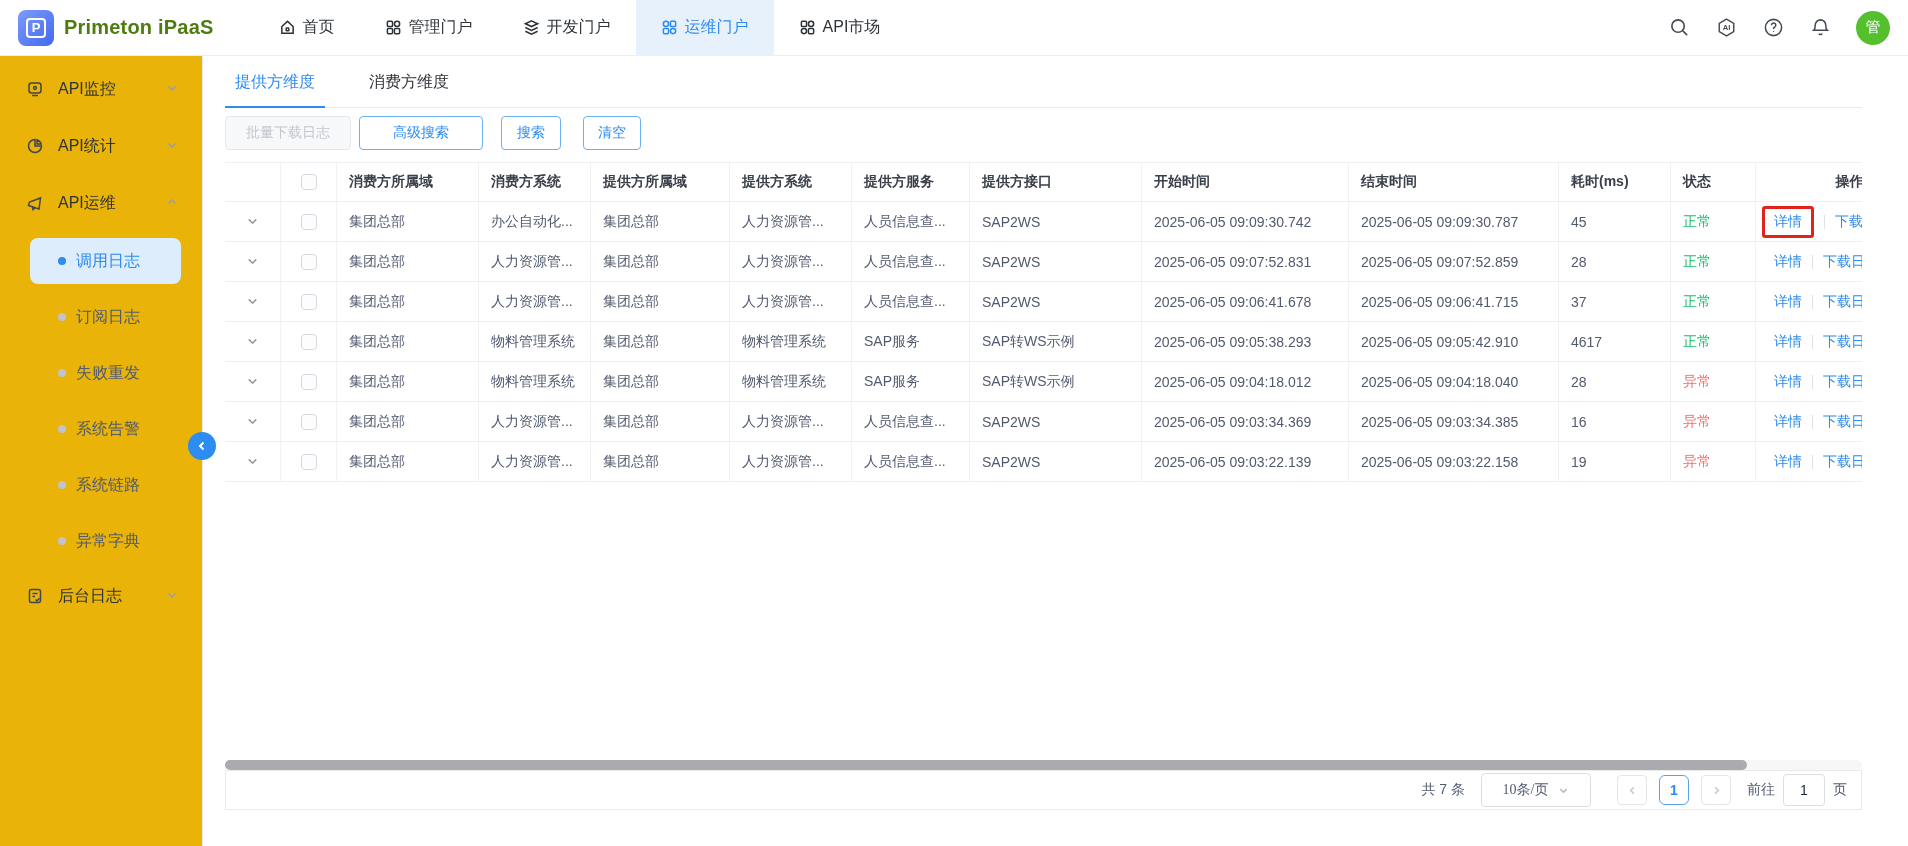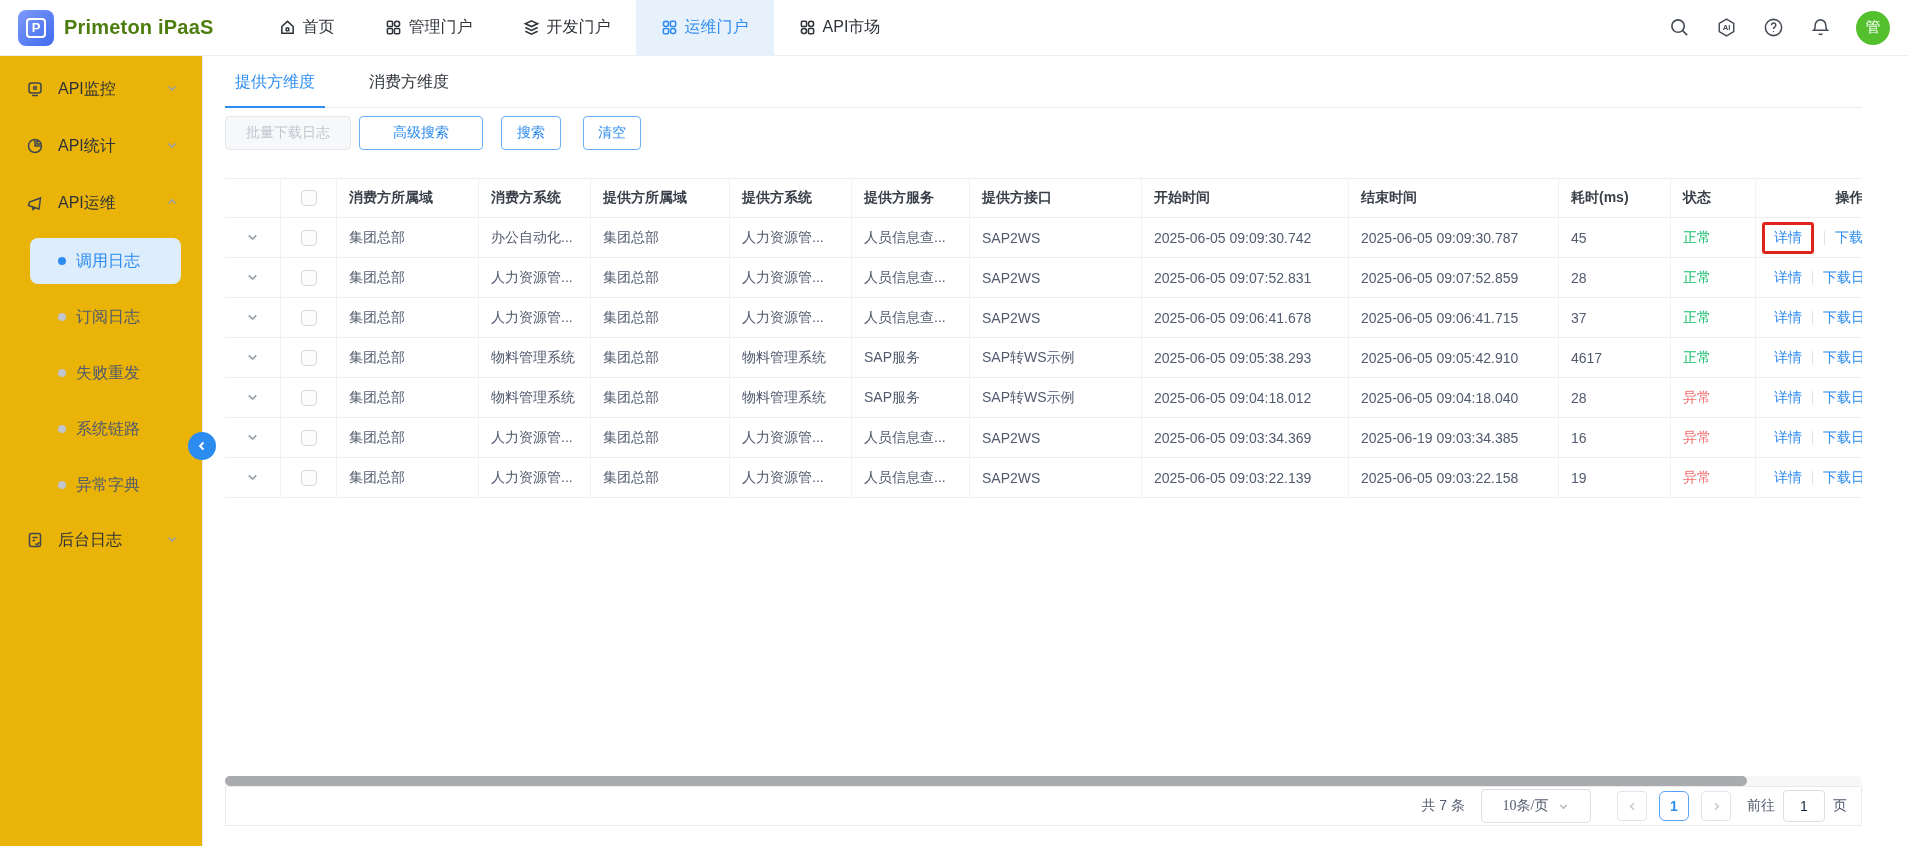--- a/index.html
+++ b/index.html
@@ -69,21 +69,21 @@
   .btn-disabled { padding:0 20px; background:#f7f8fa; border:1px solid #e5e7eb; color:#c2c7cf; cursor:not-allowed; }
   .search-input { margin-left:auto; width:334px; height:34px; border:1px solid #dcdfe6; border-radius:4px;
     padding:0 12px; font-size:14px; color:#515a6e; outline:none; }
   .search-input::placeholder { color:#c0c4cc; }
   .btn-outline { border:1px solid #6cb0f5; color:#2d8cf0; }
   .btn-adv { margin-left:8px; padding:0 33px; }
   .btn-search { margin-left:18px; padding:0 15px; }
   .btn-clear { margin-left:22px; padding:0 14px; }
 
   
-  .table-wrap { margin-top:28px; width:1637px; overflow:hidden; }
+  .table-wrap { margin-top:12px; width:1637px; overflow:hidden; }
   .tr { display:grid; grid-template-columns:56px 56px 142px 112px 139px 122px 118px 172px 207px 210px 112px 85px 200px;
     height:40px; border-bottom:1px solid #edeff3; width:1731px; }
   .th,.td { height:100%; display:flex; align-items:center; padding:0 12px; font-size:14px;
     white-space:nowrap; overflow:hidden; border-right:1px solid #f0f2f5; }
   .thead { border-top:1px solid #edeff3; }
   .thead .th { font-weight:bold; color:#3a4049; }
   .col-center { justify-content:center; padding:0; }
   .col-action { padding-left:18px; }
   .th.col-action { justify-content:center; padding-left:0; }
   .checkbox { width:16px; height:16px; border:1px solid #d4d7de; border-radius:4px; background:#fdfdfe; cursor:pointer; }
@@ -243,20 +243,24 @@
         <div class="sub-item">
           <span class="dot"></span>
           <span class="lbl">订阅日志</span>
         </div>
         <div class="sub-item">
           <span class="dot"></span>
           <span class="lbl">失败重发</span>
         </div>
         <div class="sub-item">
           <span class="dot"></span>
+          <span class="lbl">系统告警</span>
+        </div>
+        <div class="sub-item">
+          <span class="dot"></span>
           <span class="lbl">系统链路</span>
         </div>
         <div class="sub-item">
           <span class="dot"></span>
           <span class="lbl">异常字典</span>
         </div>
       </div>
       <div class="side-item">
         <svg viewBox="0 0 18 18" fill="none" stroke-width="1.5">
             <rect x="3.5" y="2.5" width="11" height="13" rx="2"></rect>
@@ -450,21 +454,21 @@
             <div class="td col-center">
                 <span class="checkbox"></span>
               </div>
             <div class="td">集团总部</div>
             <div class="td">人力资源管...</div>
             <div class="td">集团总部</div>
             <div class="td">人力资源管...</div>
             <div class="td">人员信息查...</div>
             <div class="td">SAP2WS</div>
             <div class="td">2025-06-05 09:03:34.369</div>
-            <div class="td">2025-06-19 09:03:34.385</div>
+            <div class="td">2025-06-05 09:03:34.385</div>
             <div class="td">16</div>
             <div class="td status-err">异常</div>
             <div class="td col-action">
               <a class="link">详情</a>
               <span class="sep"></span>
               <a class="link">下载日志</a>
             </div>
           </div>
 
           <div class="tr">

